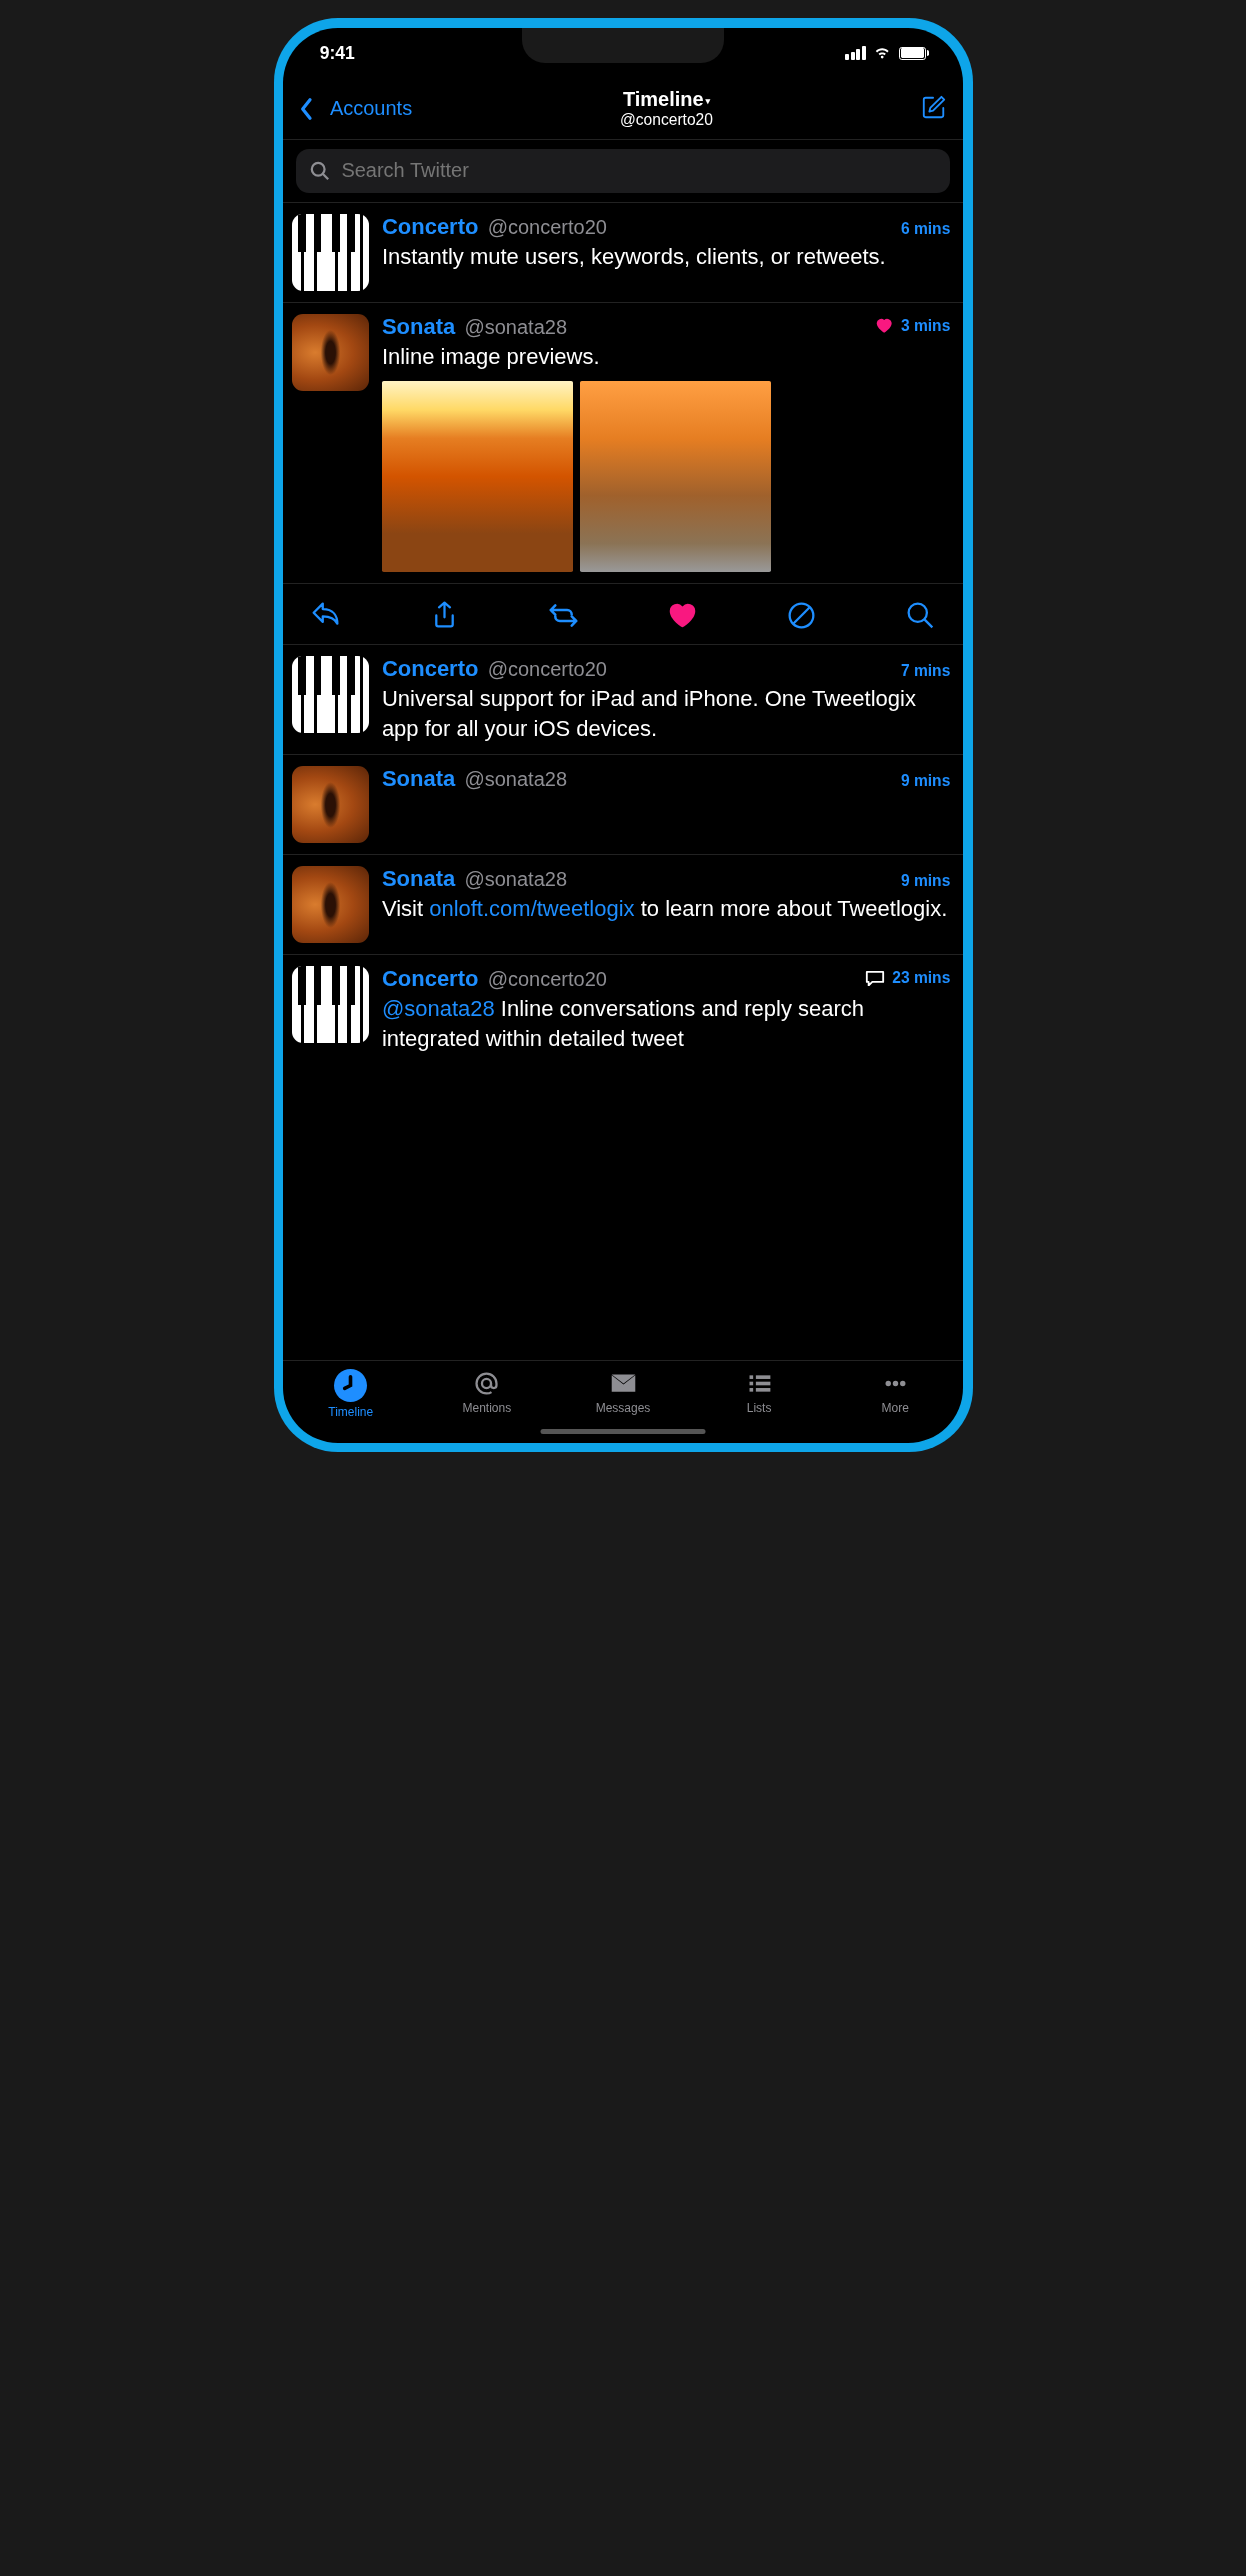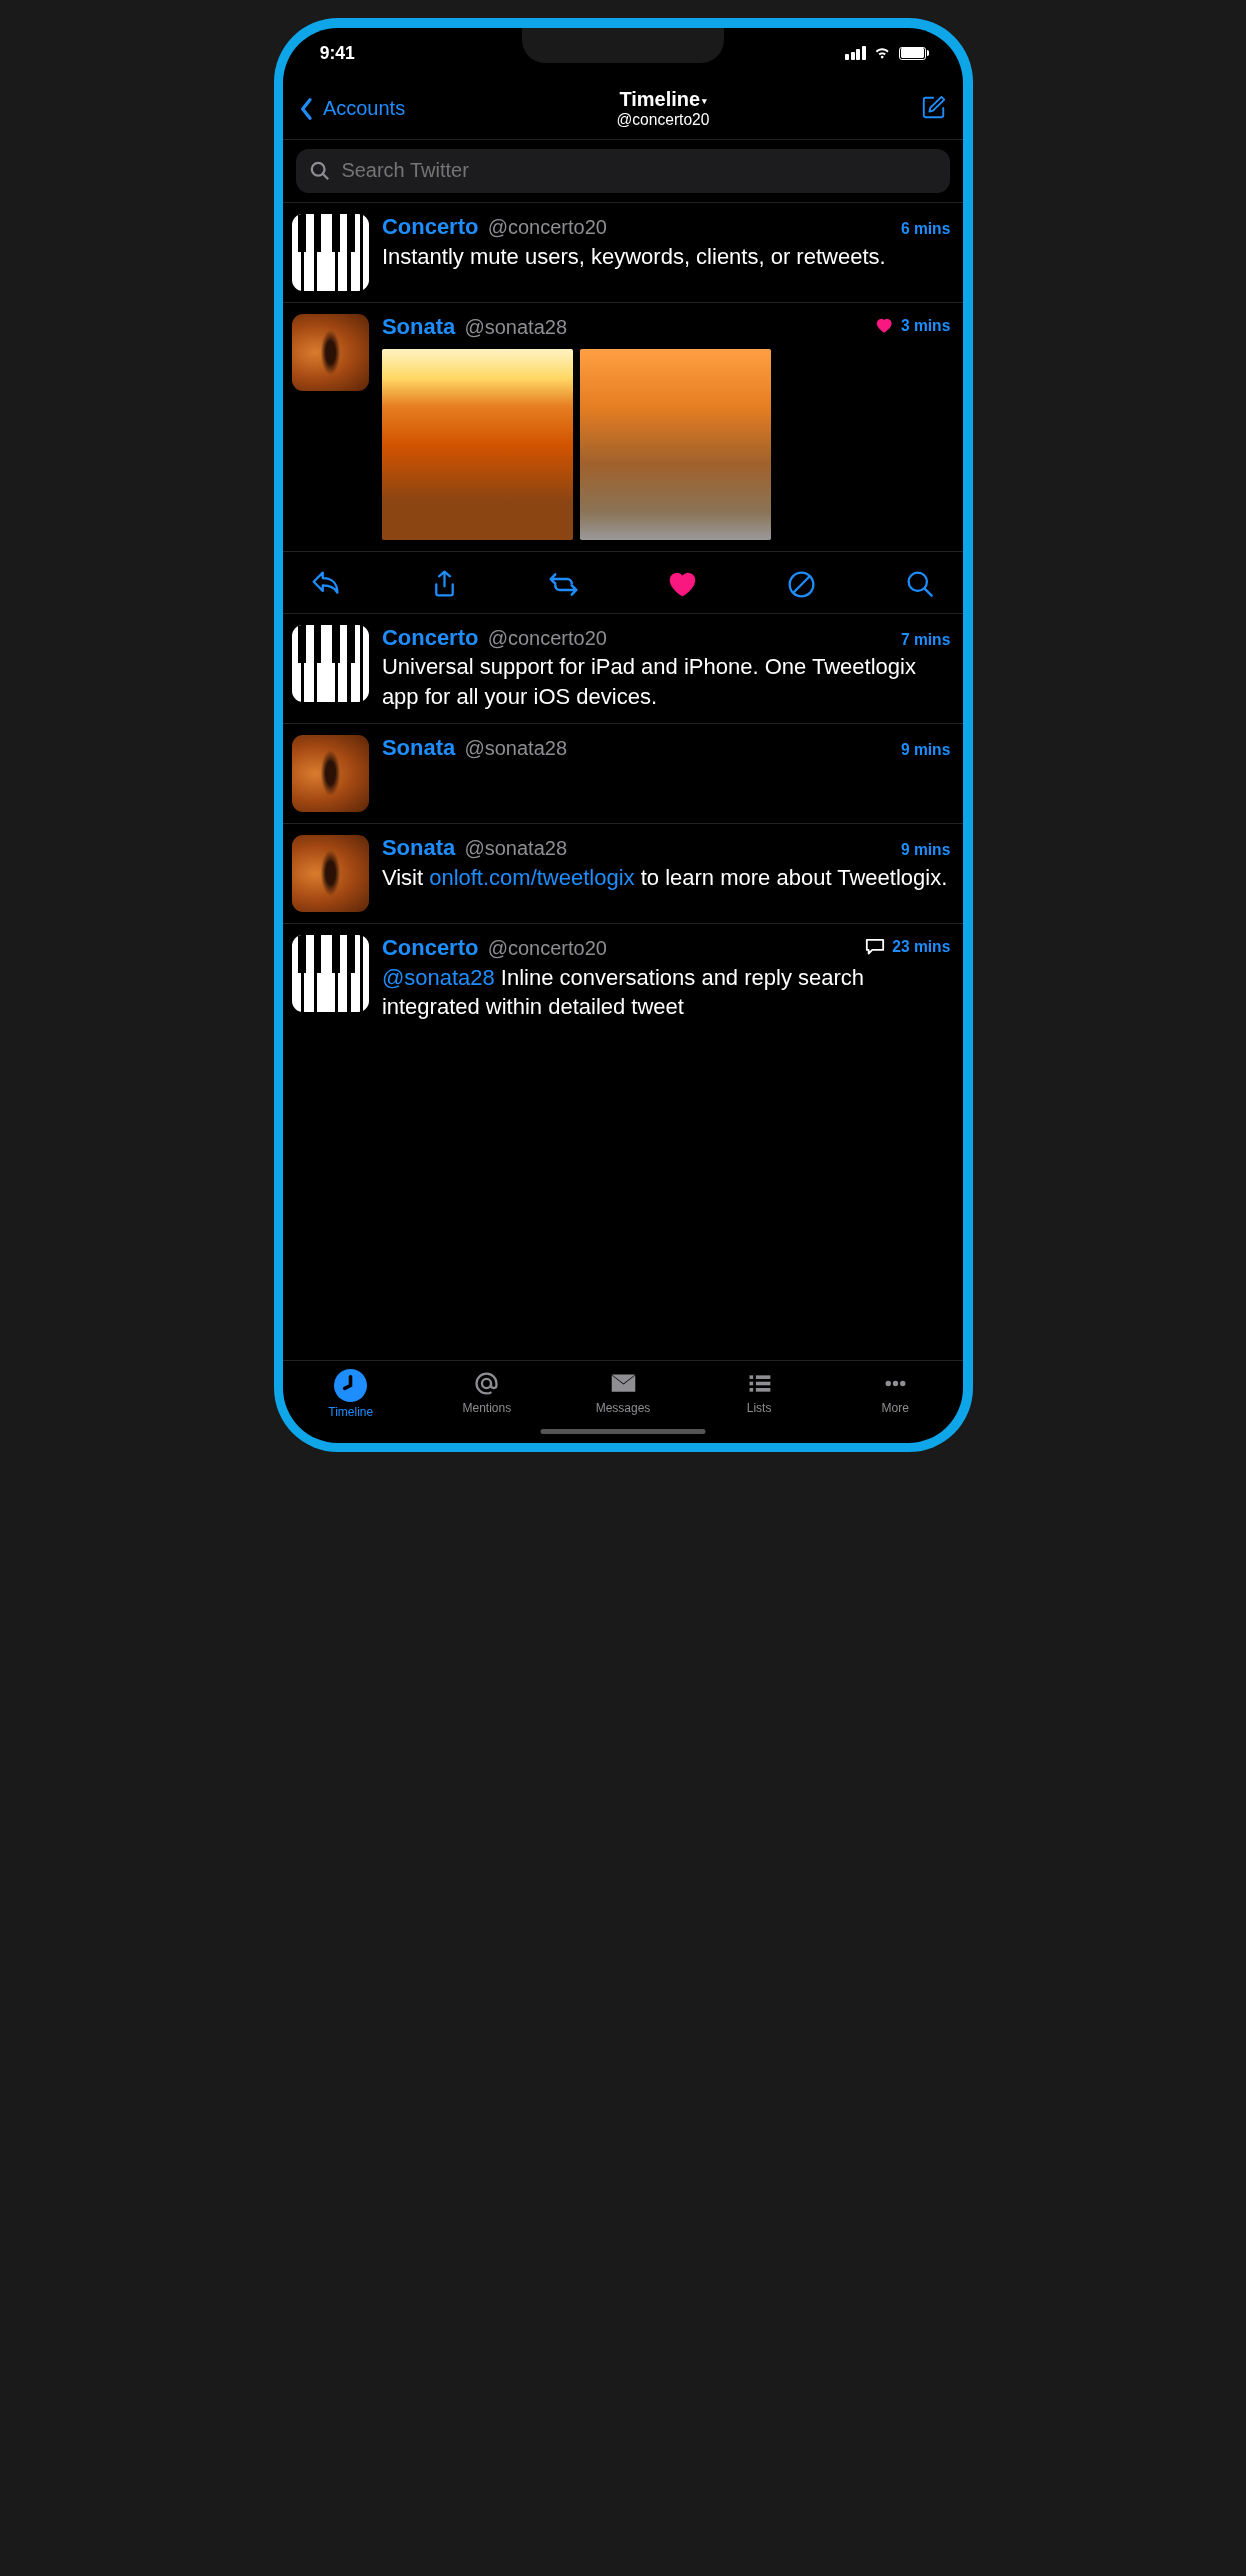--- a/index.html
+++ b/index.html
@@ -13,21 +13,21 @@
 .signal-bars span{width:3.7px;background:#fff;border-radius:0.9px;}
 .signal-bars span:nth-child(1){height:5.5px;}
 .signal-bars span:nth-child(2){height:8.3px;}
 .signal-bars span:nth-child(3){height:11px;}
 .signal-bars span:nth-child(4){height:13.8px;}
 .wifi{width:18.4px;height:13.8px;}
 .battery{width:27.6px;height:13px;border:1.4px solid #fff;border-radius:2.8px;position:relative;}
 .battery::after{content:'';position:absolute;right:-3.7px;top:2.8px;width:2.3px;height:5.5px;background:#fff;border-radius:0 1.8px 1.8px 0;}
 .battery-fill{position:absolute;left:0.9px;top:0.9px;bottom:0.9px;right:0.9px;background:#fff;border-radius:1.4px;}
 .nav-bar{height:61px;display:flex;align-items:center;justify-content:space-between;padding:0 16.5px;border-bottom:0.9px solid #222;}
-.back-button{display:flex;align-items:center;color:#1e8eff;font-size:20px;gap:9px;}
+.back-button{display:flex;align-items:center;color:#1e8eff;font-size:20px;gap:16px;}
 .chevron-left{width:14.7px;height:26px;}
 .nav-title{text-align:center;}
 .nav-title-main{color:#fff;font-size:20px;font-weight:700;}
 .nav-title-sub{color:#fff;font-size:15.6px;}
 .compose-icon{width:26px;height:26px;}
 .search-container{padding:9.2px 13px;}
 .search-bar{background:#1c1c1e;border-radius:13px;height:44px;display:flex;align-items:center;padding:0 14.7px;gap:11px;}
 .search-icon{width:20px;height:20px;color:#8e8e93;}
 .search-input{flex:1;background:transparent;border:none;color:#8e8e93;font-size:20px;outline:none;}
 .timeline{flex:1;overflow:hidden;}
@@ -137,20 +137,21 @@
           <div class="tweet-header">
             <span class="tweet-name">Sonata</span>
             <span class="tweet-handle">@sonata28</span>
             <span class="tweet-time">
               <svg width="18.4" height="16.5" viewBox="0 0 24 22" fill="#f91880">
                   <path d="M12 21s-10-6-10-13a6 6 0 0110-4 6 6 0 0110 4c0 7-10 13-10 13z"></path>
                 </svg>
               <span>3 mins</span>
             </span>
           </div>
+          <div class="tweet-body">Inline image previews.</div>
           <div class="tweet-images">
             <div class="tweet-image img-autumn1"></div>
             <div class="tweet-image img-autumn2"></div>
           </div>
         </div>
       </div>
 
       <div class="tweet-actions">
         <svg class="action-icon" viewBox="0 0 34 34" fill="none" stroke="#1e8eff" stroke-width="2.5" stroke-linejoin="round">
             <path d="M4 14L14 4v6c12 0 16 8 16 16-3-6-8-8-16-8v6L4 14z"></path>

